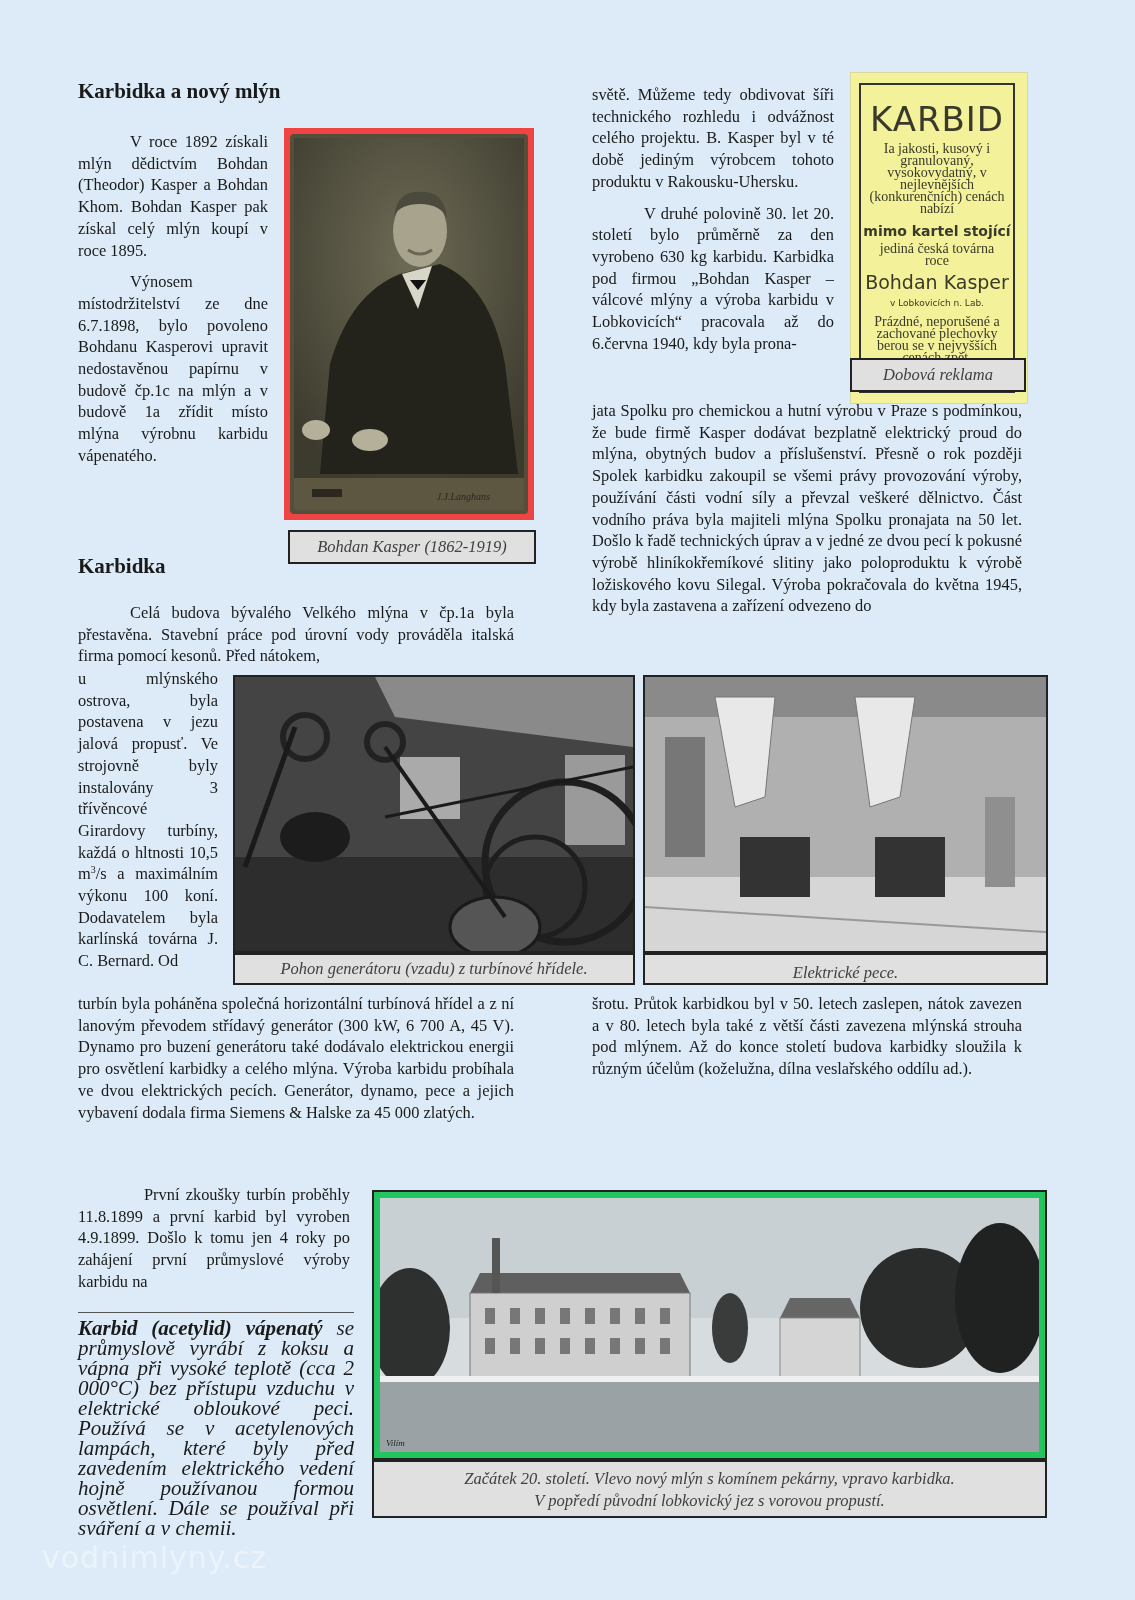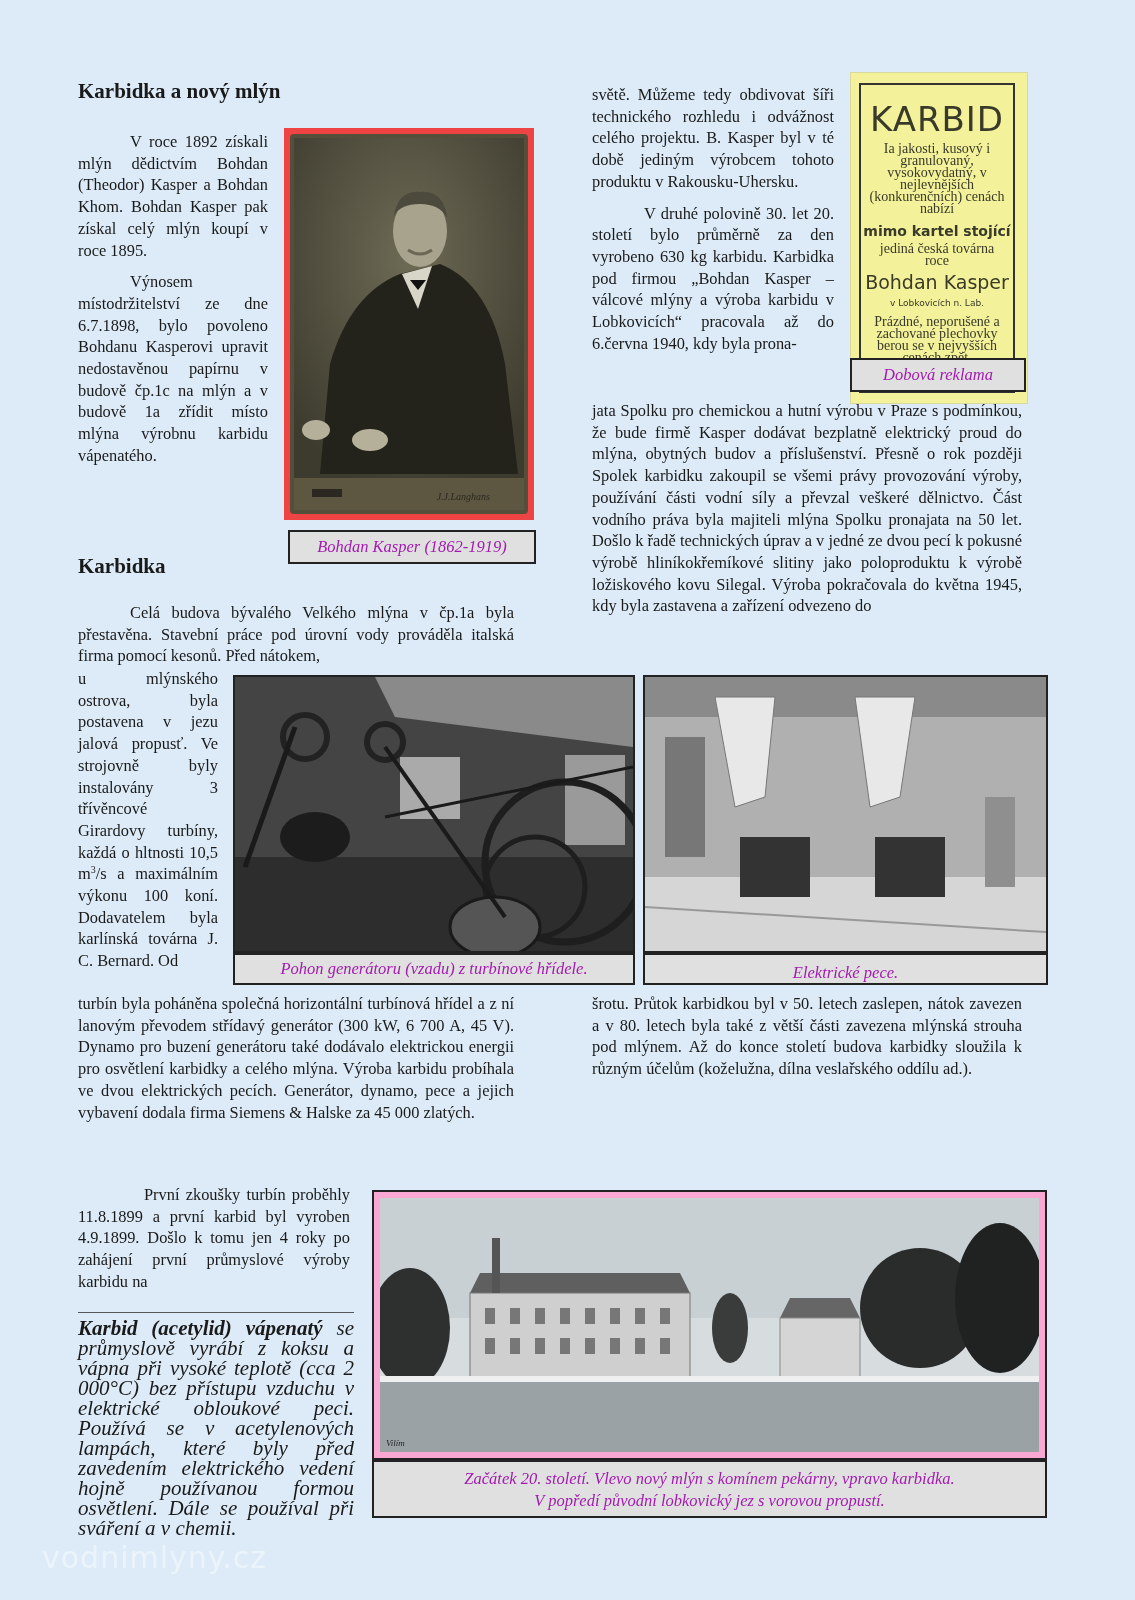--- a/index.html
+++ b/index.html
@@ -8,21 +8,21 @@
     background: #dcebf7;
     font-family: "Liberation Serif", serif;
     color: #1a1a1a;
   }
   .abs { position: absolute; }
   .h { font-family: "Liberation Serif", serif; font-weight: bold; font-size: 21px; margin: 0; }
   .p { font-size: 16.4px; line-height: 21.7px; text-align: justify; margin: 0; hyphens: none; }
   .p .ind { display: inline-block; width: 52px; }
   .caption {
     position: absolute; background: #e0e0e0; border: 2px solid #222; box-sizing: border-box;
-    font-style: italic; font-size: 16.5px; text-align: center; color: #a21caf;
+    font-style: italic; font-size: 16.5px; text-align: center; color: #404040;
   }
   .photo { position: absolute; box-sizing: border-box; overflow: hidden; }
   sup { font-size: 10px; line-height: 0; }
   .rule { position: absolute; height: 1px; background: #555; }
   .note { font-style: italic; font-size: 21px; line-height: 20px; text-align: justify; margin: 0; }
   .note b { font-weight: bold; }
   .watermark {
     position: absolute; left: 42px; top: 1540px; font-family: "DejaVu Sans", sans-serif;
     font-size: 30px; color: rgba(255,255,255,0.45); letter-spacing: 1px;
   }
@@ -151,21 +151,21 @@
 
 <div class="abs" style="left:592px; top:993px; width:430px;">
   <p class="p">šrotu. Průtok karbidkou byl v 50. letech zaslepen, nátok zavezen a v 80. letech byla také z větší části zavezena mlýnská strouha pod mlýnem. Až do konce století budova karbidky sloužila k různým účelům (koželužna, dílna veslařského oddílu ad.).</p>
 </div>
 
 <div class="rule" style="left:78px; top:1312px; width:276px;"></div>
 <div class="abs" style="left:78px; top:1318px; width:276px;">
   <p class="note"><b>Karbid (acetylid) vápenatý</b><span> se průmyslově vyrábí z koksu a vápna při vysoké teplotě (cca 2 000°C) bez přístupu vzduchu v elektrické obloukové peci. Používá se v acetylenových lampách, které byly před zavedením elektrického vedení hojně používanou formou osvětlení. Dále se používal při sváření a v chemii.</span></p>
 </div>
 
-<div class="photo" style="left:372px; top:1190px; width:675px; height:270px; border:2px solid #222; background:#f9a8d4; padding:6px;">
+<div class="photo" style="left:372px; top:1190px; width:675px; height:270px; border:2px solid #222; background:#22c55e; padding:6px;">
   <svg width="659" height="254" viewBox="0 0 659 254">
     <rect width="659" height="254" fill="#d7dcdf"></rect>
     <rect x="0" y="0" width="659" height="120" fill="#c9d0d4"></rect>
 
     <polygon points="90,95 310,95 300,75 100,75" fill="#5f5f5f"></polygon>
     <rect x="90" y="95" width="220" height="85" fill="#cfcfcf" stroke="#777"></rect>
     <rect x="112" y="40" width="8" height="55" fill="#555"></rect>
     <g fill="#777">
       <rect x="105" y="110" width="10" height="16"></rect>
         <rect x="130" y="110" width="10" height="16"></rect>

